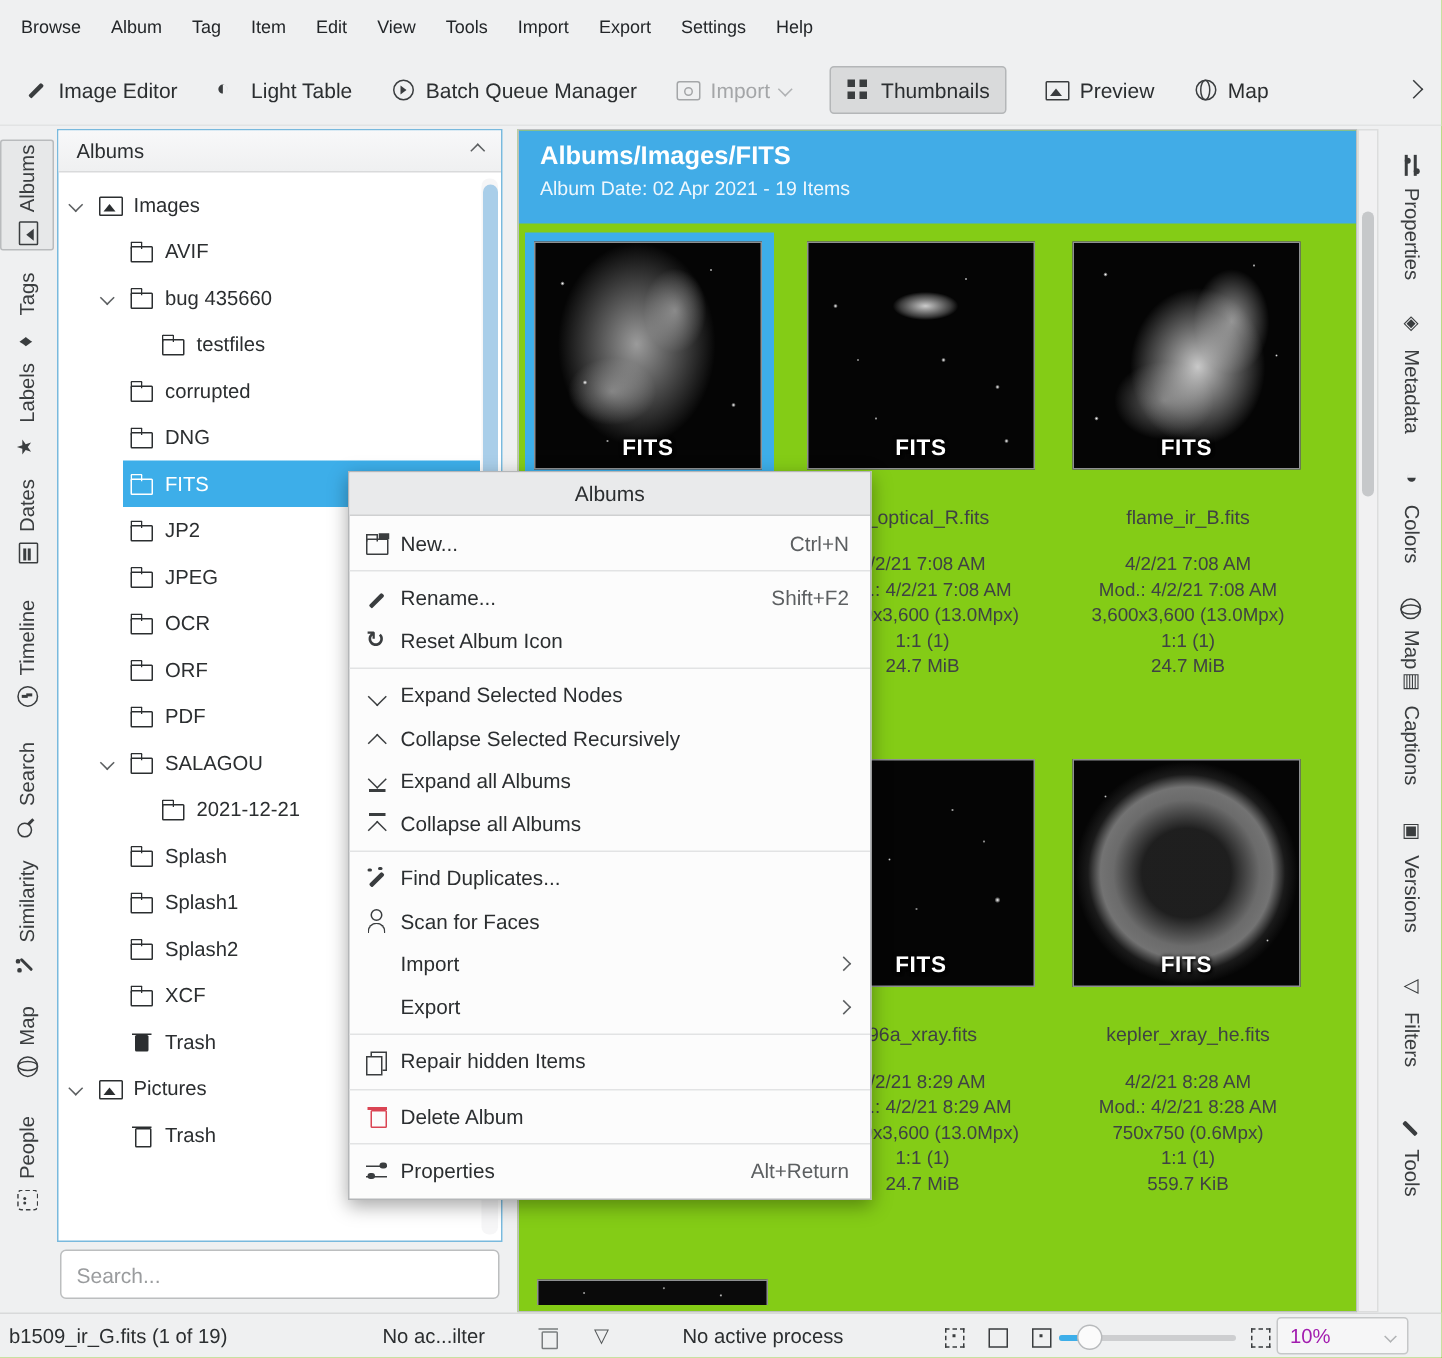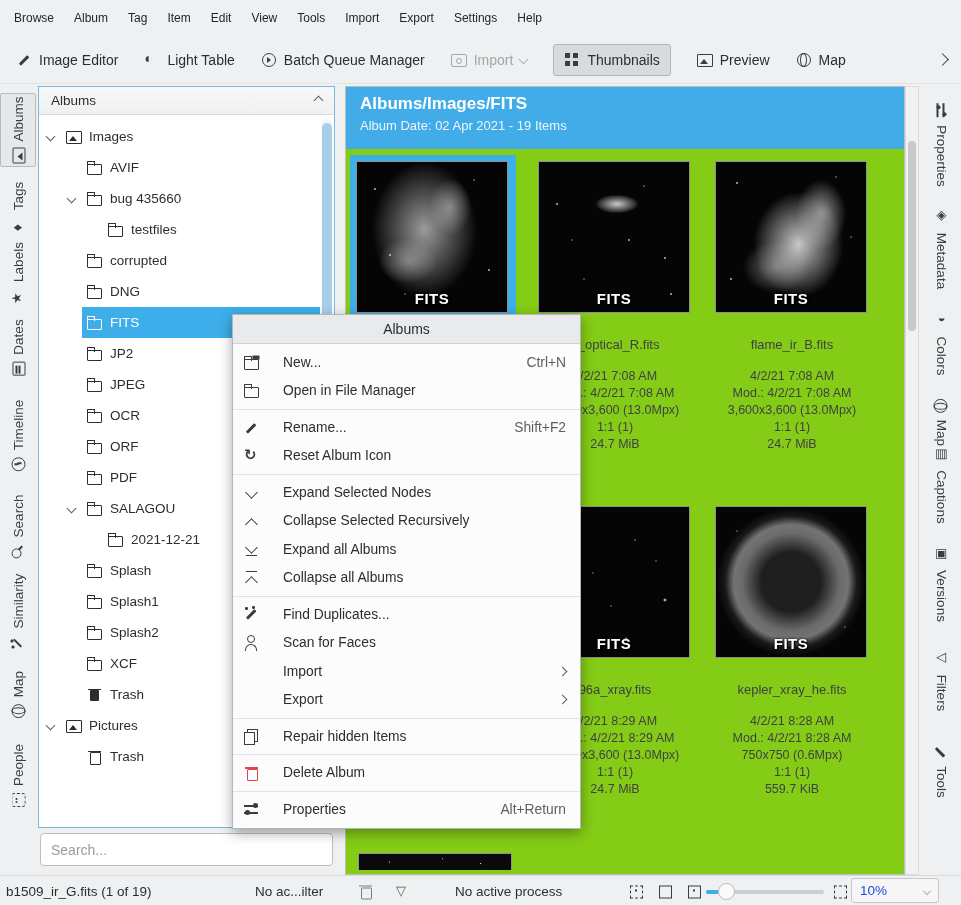--- a/index.html
+++ b/index.html
@@ -145,21 +145,21 @@
            radial-gradient(1px 1px at 80% 60%, #eee, transparent); }
   .main-scroll { position:absolute; left:905px; top:86px; width:14px; height:789px; background:#f1f1f2; border:1px solid #dcdddd; }
   .main-scroll .sthumb { position:absolute; left:2px; top:54px; width:8px; height:190px; background:#c6c8ca; border-radius:4px; }
 
   
   .cmenu { position:absolute; left:232px; top:314px; width:349px; background:#fcfcfc; border:1px solid #b4b6b8;
            box-shadow:0 4px 12px rgba(0,0,0,.35); z-index:50; }
   .cmenu-head { height:29px; background:#e9eaeb; border-bottom:1px solid #cfd0d1; display:flex; align-items:center;
                 justify-content:center; font-size:14px; color:#2b2e30; }
   .cmenu-list { padding:4px 0; }
-  .mrow { height:28.5px; display:flex; align-items:center; gap:23px; padding:0 14px 0 10px; font-size:13.8px; color:#2b2e30; }
+  .mrow { height:28.5px; display:flex; align-items:center; gap:7px; padding:0 14px 0 10px; font-size:13.8px; color:#2b2e30; }
   .ms { display:inline-block; position:relative; width:17px; height:16px; flex:none; color:#3a3d3f; }
   .mlabel { flex:none; }
   .mshort { margin-left:auto; color:#5c5f61; }
   .marrow { display:none; color:#5c5f61; }
   .mrow.submenu .marrow { display:inline-block; }
   .msep { height:1px; background:#e2e3e4; margin:3.5px 0; }
   .ic-folder-new::after { content:""; position:absolute; left:1px; top:5px; width:13px; height:9px; border:1.5px solid currentColor; border-radius:1px; }
   .ic-folder-new::before { content:""; position:absolute; left:1px; top:2px; width:6px; height:4px; border:1.5px solid currentColor; border-bottom:none; box-shadow:8px -1px 0 -0.5px currentColor; }
   .ic-pencil::before { content:""; position:absolute; left:2px; top:8px; width:12px; height:2.8px; background:currentColor; border-radius:1px; transform:rotate(-45deg); }
   .ic-refresh::before { content:"↻"; position:absolute; left:1px; top:-2px; font-size:15px; font-weight:bold; color:currentColor; }
@@ -183,21 +183,21 @@
 
   
   .statusbar { position:absolute; left:0; top:875px; width:961px; height:30px; background:#eff0f1;
                border-top:1px solid #d8d9da; font-size:13.5px; color:#2b2e30; }
   .sb-abs { position:absolute; top:50%; transform:translateY(-50%); }
   .zoom-slider { position:absolute; left:706px; top:14px; width:118px; height:4px; background:#cdced0; border-radius:2px; }
   .zoom-slider .fill { position:absolute; left:0; top:0; height:4px; width:20px; background:#3daee9; border-radius:2px; }
   .zoom-slider .handle { position:absolute; left:12px; top:-7px; width:17px; height:17px; background:#fbfbfb;
                          border:1px solid #b8babc; border-radius:50%; }
   .zoom-combo { position:absolute; left:851px; top:2px; width:88px; height:25px; border:1px solid #c5c7c8; border-radius:3px;
-                background:#f6f6f7; color:#1d4ed8; display:flex; align-items:center; padding:0 8px; gap:6px; }
+                background:#f6f6f7; color:#a21caf; display:flex; align-items:center; padding:0 8px; gap:6px; }
   .zoom-combo .chev { margin-left:auto; width:6px; height:6px; color:#b0b2b4; }
 </style>
 </head>
 <body>
 
 <div class="menubar">
 
 <span class="mb-item">Browse</span>
     <span class="mb-item">Album</span>
     <span class="mb-item">Tag</span>
@@ -549,26 +549,20 @@
   </div>
 
 <div class="cmenu">
   <div class="cmenu-head">Albums</div>
   <div class="cmenu-list">
 
   <div class="mrow">
         <span class="ms ic-folder-new"></span>
         <span class="mlabel">New...</span>
         <span class="mshort">Ctrl+N</span>
-
-      </div>
-      <div class="mrow">
-        <span class="ms ic-folder"></span>
-        <span class="mlabel">Open in File Manager</span>
-        <span class="mshort"></span>
 
       </div>
       <div class="msep"></div>
       <div class="mrow">
         <span class="ms ic-pencil"></span>
         <span class="mlabel">Rename...</span>
         <span class="mshort">Shift+F2</span>
 
       </div>
       <div class="mrow">

